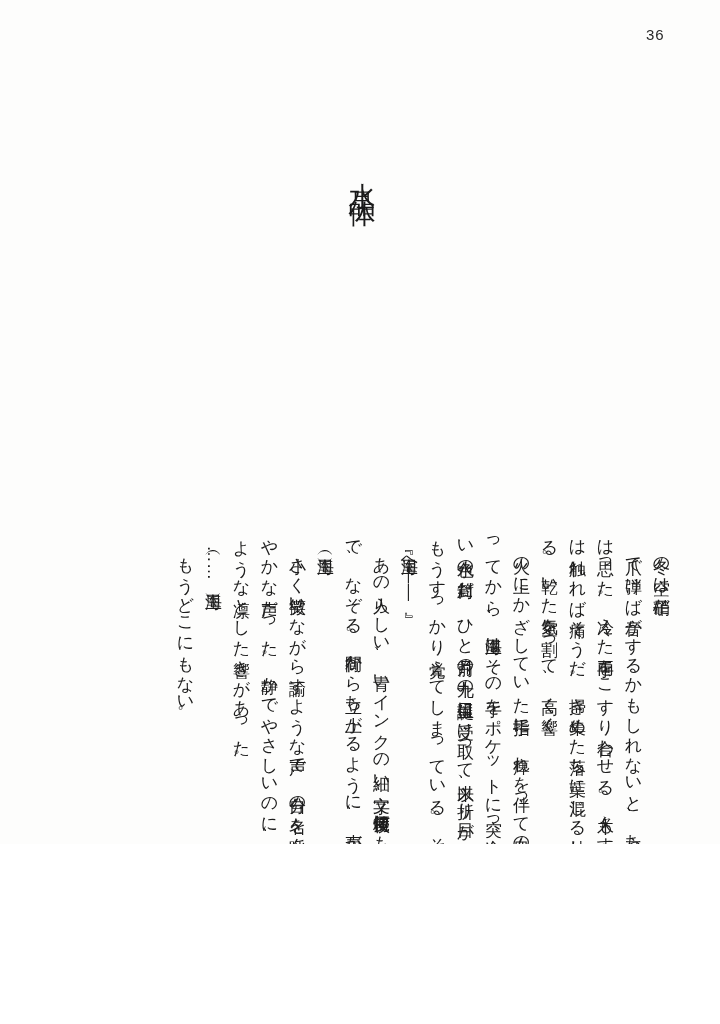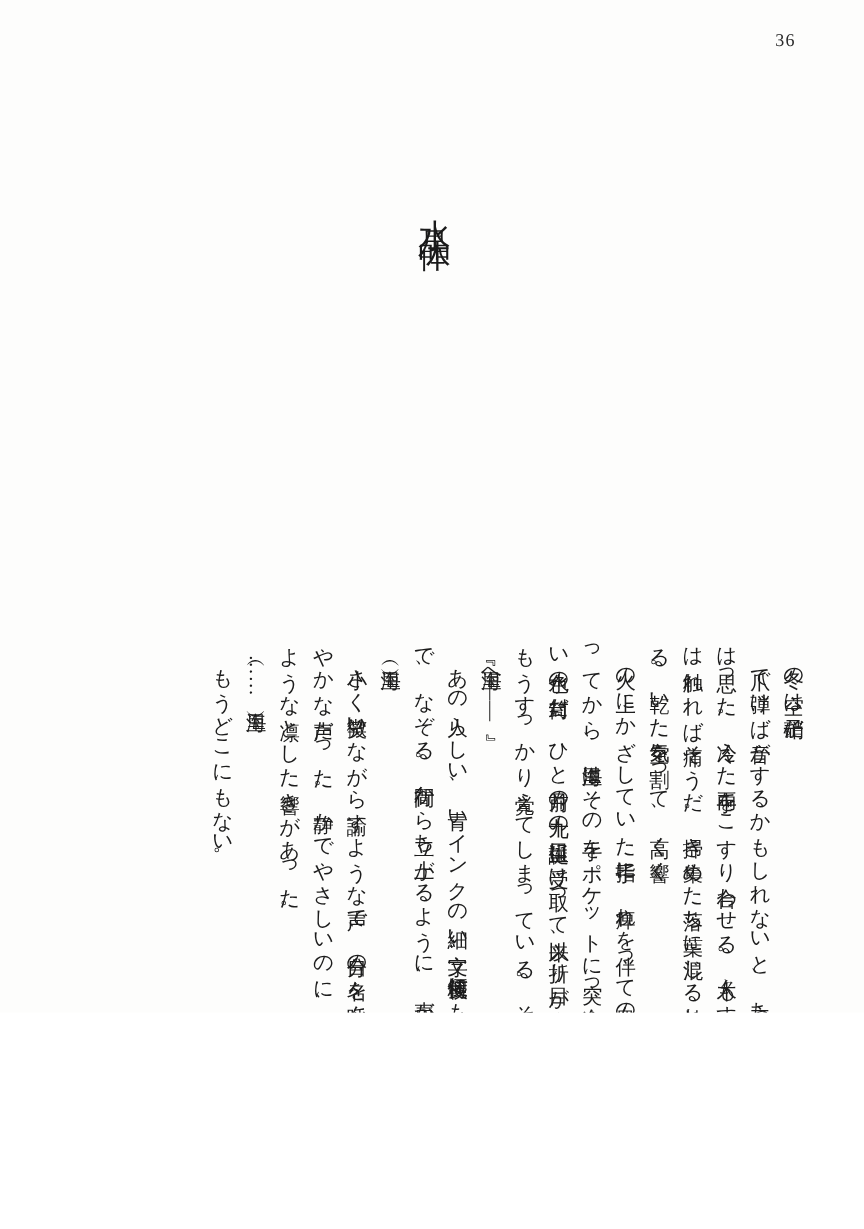--- a/index.html
+++ b/index.html
@@ -6,21 +6,21 @@
     margin: 0;
     padding: 0;
     background: #ffffff;
   }
   .book-page {
     position: relative;
     width: 720px;
     height: 844px;
     background: #fdfdfc;
     color: #1c1c1c;
-    font-family: Liberation Serif, serif;
+    font-family: Liberation Sans, sans-serif;
     overflow: hidden;
   }
   .page-number {
     position: absolute;
     top: 26px;
     left: 646px;
     font-size: 15px;
     letter-spacing: 1px;
     color: #2a2a2a;
   }

